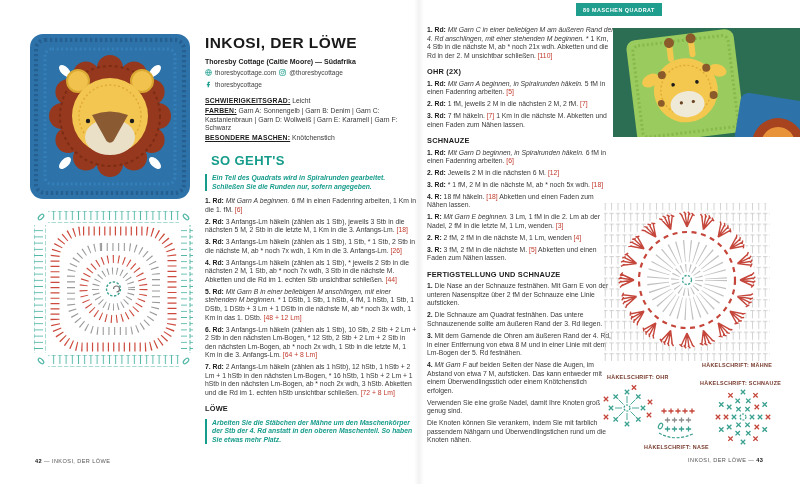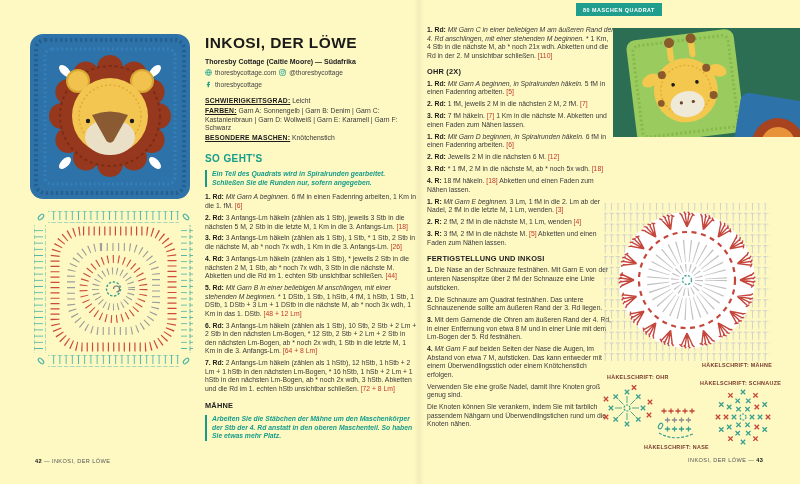--- a/index.html
+++ b/index.html
@@ -1,34 +1,34 @@
 <!DOCTYPE html>
 <html><head>
 <meta charset="utf-8">
 <style>
   html,body{margin:0;padding:0;background:#e8e8e8;}
-  #page{position:relative;width:800px;height:484px;background:#fef9c3;overflow:hidden;
+  #page{position:relative;width:800px;height:484px;background:#ffffff;overflow:hidden;
         font-family:"Liberation Sans",sans-serif;color:#3a3a3a;}
   .abs{position:absolute;}
   
   .banner{left:576px;top:3px;width:86px;height:13px;background:#1f9e8e;color:#fff;
           font-size:5.4px;font-weight:bold;letter-spacing:.5px;display:flex;
           align-items:center;justify-content:center;}
   
   .col{font-size:6.8px;line-height:1.26;}
   .leftcol{left:205px;top:33px;width:212px;}
   .rightcol{left:427px;top:26px;width:187px;}
   h1{font-size:15.5px;letter-spacing:.4px;margin:0 0 5px;color:#1a1a1a;font-weight:bold;}
   .author{font-size:7px;font-weight:bold;color:#222;margin:0 0 2.5px;}
   .linkline{display:flex;align-items:center;gap:3px;margin:0 0 2.5px;font-size:6.6px;color:#444;}
   .icon{display:inline-block;flex:0 0 auto;}
   .meta{margin-top:7px;}
   .meta p{margin:0 0 1.5px;}
   .meta b{text-decoration:underline;color:#1c1c1c;letter-spacing:.2px;}
-  .tealhead{color:#169c8b;font-size:10px;font-weight:bold;letter-spacing:.4px;margin:10px 0 4px;}
+  .tealhead{color:#169c8b;font-size:13px;font-weight:bold;letter-spacing:.4px;margin:10px 6px 4px;}
   .callout{color:#169c8b;font-style:italic;font-weight:bold;border-left:2px solid #169c8b;
            padding-left:5px;margin:5px 0 6px;}
   .subhead{font-size:7.4px;font-weight:bold;color:#1c1c1c;letter-spacing:.2px;margin:7px 0 3px;}
   .step{margin:0 0 3.4px;}
   .step b{color:#1c1c1c;}
   .cnt{color:#c0392b;}
   .note{margin:0 0 3.4px;}
   
   .footer{font-size:5.6px;letter-spacing:.4px;color:#555;}
   .footer b{color:#111;}
@@ -158,50 +158,51 @@
     <div class="callout">Ein Teil des Quadrats wird in Spiralrunden gearbeitet. Schließen Sie die Runden nur, sofern angegeben.</div>
 
     <p class="step"><b>1. Rd:</b><i> Mit Garn A beginnen.</i><span> 6 fM in einen Fadenring arbeiten, 1 Km in die 1. fM. </span><span class="cnt">[6]</span></p>
     <p class="step"><b>2. Rd:</b><span> 3 Anfangs-Lm häkeln (zählen als 1 Stb), jeweils 3 Stb in die nächsten 5 M, 2 Stb in die letzte M, 1 Km in die 3. Anfangs-Lm. </span><span class="cnt">[18]</span></p>
     <p class="step"><b>3. Rd:</b><span> 3 Anfangs-Lm häkeln (zählen als 1 Stb), 1 Stb, * 1 Stb, 2 Stb in die nächste M, ab * noch 7x wdh, 1 Km in die 3. Anfangs-Lm. </span><span class="cnt">[26]</span></p>
     <p class="step"><b>4. Rd:</b><span> 3 Anfangs-Lm häkeln (zählen als 1 Stb), * jeweils 2 Stb in die nächsten 2 M, 1 Stb, ab * noch 7x wdh, 3 Stb in die nächste M. Abketten und die Rd im 1. echten Stb unsichtbar schließen. </span><span class="cnt">[44]</span></p>
     <p class="step"><b>5. Rd:</b><i> Mit Garn B in einer beliebigen M anschlingen, mit einer stehenden M beginnen.</i><span> * 1 DStb, 1 Stb, 1 hStb, 4 fM, 1 hStb, 1 Stb, 1 DStb, 1 DStb + 3 Lm + 1 DStb in die nächste M, ab * noch 3x wdh, 1 Km in das 1. DStb. </span><span class="cnt">[48 + 12 Lm]</span></p>
     <p class="step"><b>6. Rd:</b><span> 3 Anfangs-Lm häkeln (zählen als 1 Stb), 10 Stb, 2 Stb + 2 Lm + 2 Stb in den nächsten Lm-Bogen, * 12 Stb, 2 Stb + 2 Lm + 2 Stb in den nächsten Lm-Bogen, ab * noch 2x wdh, 1 Stb in die letzte M, 1 Km in die 3. Anfangs-Lm. </span><span class="cnt">[64 + 8 Lm]</span></p>
     <p class="step"><b>7. Rd:</b><span> 2 Anfangs-Lm häkeln (zählen als 1 hStb), 12 hStb, 1 hStb + 2 Lm + 1 hStb in den nächsten Lm-Bogen, * 16 hStb, 1 hSb + 2 Lm + 1 hStb in den nächsten Lm-Bogen, ab * noch 2x wdh, 3 hStb. Abketten und die Rd im 1. echten hStb unsichtbar schließen. </span><span class="cnt">[72 + 8 Lm]</span></p>
 
-    <div class="subhead">MÄHNE</div>
+    <div class="subhead">LÖWE</div>
     <div class="callout">Arbeiten Sie die Stäbchen der Mähne um den Maschenkörper der Stb der 4. Rd anstatt in den oberen Maschenteil. So haben Sie etwas mehr Platz.</div>
   </div>
 
   <div class="abs footer" style="left:35px;top:458px;">
     <b>42</b>
     <span>—</span>
     <span>INKOSI, DER LÖWE</span>
   </div>
 
   <div class="abs spine"></div>
 
   <div class="abs col rightcol">
     <p class="step"><b>1. Rd:</b><i> Mit Garn C in einer beliebigen M am äußeren Rand der 4. Rd anschlingen, mit einer stehenden M beginnen.</i><span> * 1 Km, 4 Stb in die nächste M, ab * noch 21x wdh. Abketten und die Rd in der 2. M unsichtbar schließen. </span><span class="cnt">[110]</span></p>
 
     <div class="subhead">OHR (2X)</div>
     <p class="step"><b>1. Rd:</b><i> Mit Garn A beginnen, in Spiralrunden häkeln.</i><span> 5 fM in einen Fadenring arbeiten. </span><span class="cnt">[5]</span></p>
     <p class="step"><b>2. Rd:</b><span> 1 fM, jeweils 2 M in die nächsten 2 M, 2 fM. </span><span class="cnt">[7]</span></p>
     <p class="step"><b>3. Rd:</b><span> 7 fM häkeln. </span><span class="cnt">[7]</span><span> 1 Km in die nächste M. Abketten und einen Faden zum Nähen lassen.</span></p>
 
+    <div class="subhead">SCHNAUZE</div>
     <p class="step"><b>1. Rd:</b><i> Mit Garn D beginnen, in Spiralrunden häkeln.</i><span> 6 fM in einen Fadenring arbeiten. </span><span class="cnt">[6]</span></p>
     <p class="step"><b>2. Rd:</b><span> Jeweils 2 M in die nächsten 6 M. </span><span class="cnt">[12]</span></p>
     <p class="step"><b>3. Rd:</b><span> * 1 fM, 2 M in die nächste M, ab * noch 5x wdh. </span><span class="cnt">[18]</span></p>
     <p class="step"><b>4. R:</b><span> 18 fM häkeln. </span><span class="cnt">[18]</span><span> Abketten und einen Faden zum Nähen lassen.</span></p>
 
     <p class="step"><b>1. R:</b><i> Mit Garn E beginnen.</i><span> 3 Lm, 1 fM in die 2. Lm ab der Nadel, 2 fM in die letzte M, 1 Lm, wenden. </span><span class="cnt">[3]</span></p>
     <p class="step"><b>2. R:</b><span> 2 fM, 2 fM in die nächste M, 1 Lm, wenden </span><span class="cnt">[4]</span></p>
     <p class="step"><b>3. R:</b><span> 3 fM, 2 fM in die nächste M. </span><span class="cnt">[5]</span><span> Abketten und einen Faden zum Nähen lassen.</span></p>
 
-    <div class="subhead">FERTIGSTELLUNG UND INKOSI</div>
+    <div class="subhead">FERTIGSTELLUNG UND SCHNAUZE</div>
     <p class="step"><b>1.</b><span> Die Nase an der Schnauze festnähen. Mit Garn E von der unteren Nasenspitze über 2 fM der Schnauze eine Linie aufsticken.</span></p>
     <p class="step"><b>2.</b><span> Die Schnauze am Quadrat festnähen. Das untere Schnauzenende sollte am äußeren Rand der 3. Rd liegen.</span></p>
     <p class="step"><b>3.</b><span> Mit dem Garnende die Ohren am äußeren Rand der 4. Rd, in einer Entfernung von etwa 8 M und in einer Linie mit dem Lm-Bogen der 5. Rd festnähen.</span></p>
     <p class="step"><b>4.</b><i> Mit Garn F</i><span> auf beiden Seiten der Nase die Augen, im Abstand von etwa 7 M, aufsticken. Das kann entweder mit einem Überwendlingsstich oder einem Knötchenstich erfolgen.</span></p>
     <p class="note">Verwenden Sie eine große Nadel, damit Ihre Knoten groß genug sind.</p>
     <p class="note">Die Knoten können Sie verankern, indem Sie mit farblich passendem Nähgarn und Überwendlingstichen rund um die Knoten nähen.</p>
   </div>
 
   <div class="abs photo" style="left:613px;top:28px;width:187px;height:109px;background:#2c6e54;">
     <svg width="187" height="109" viewBox="0 0 187 109">

